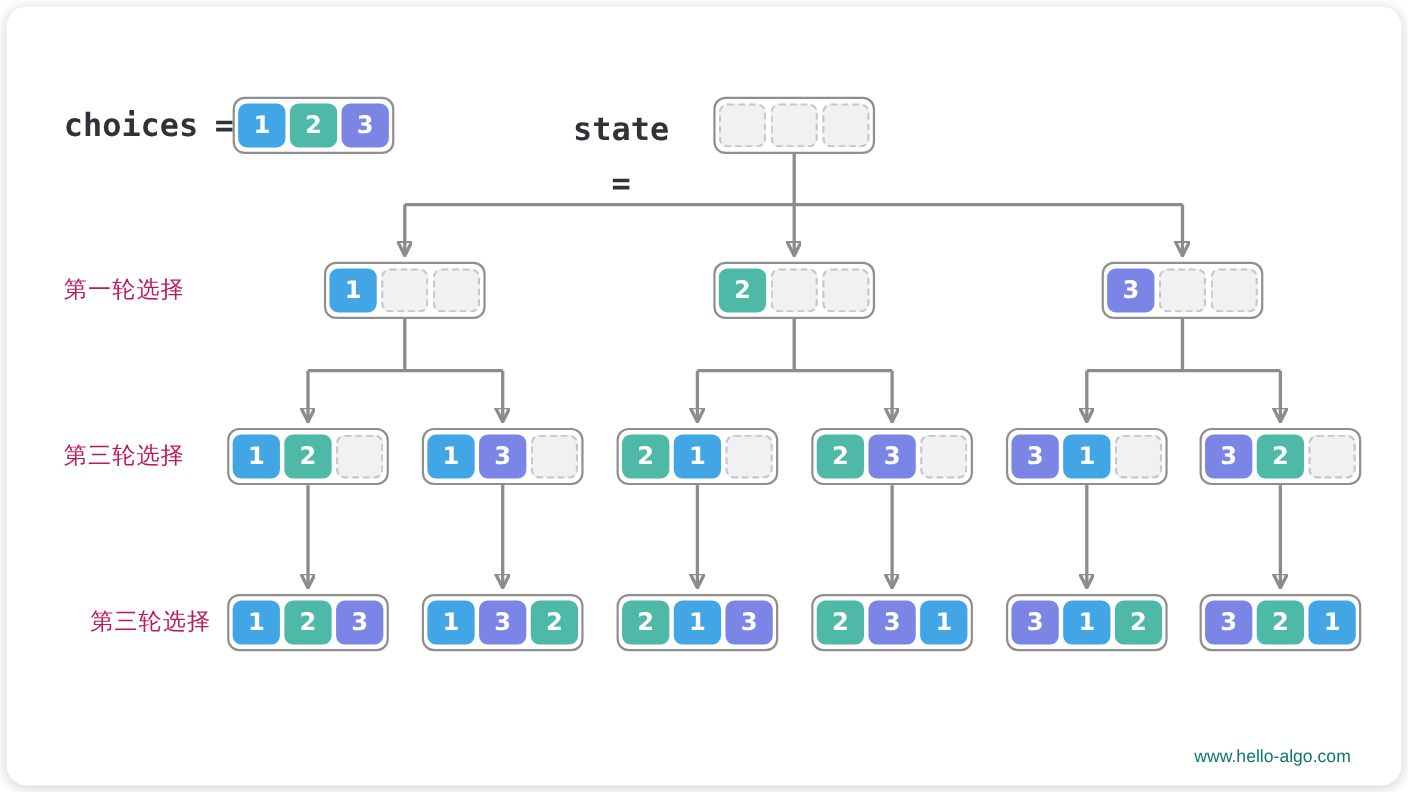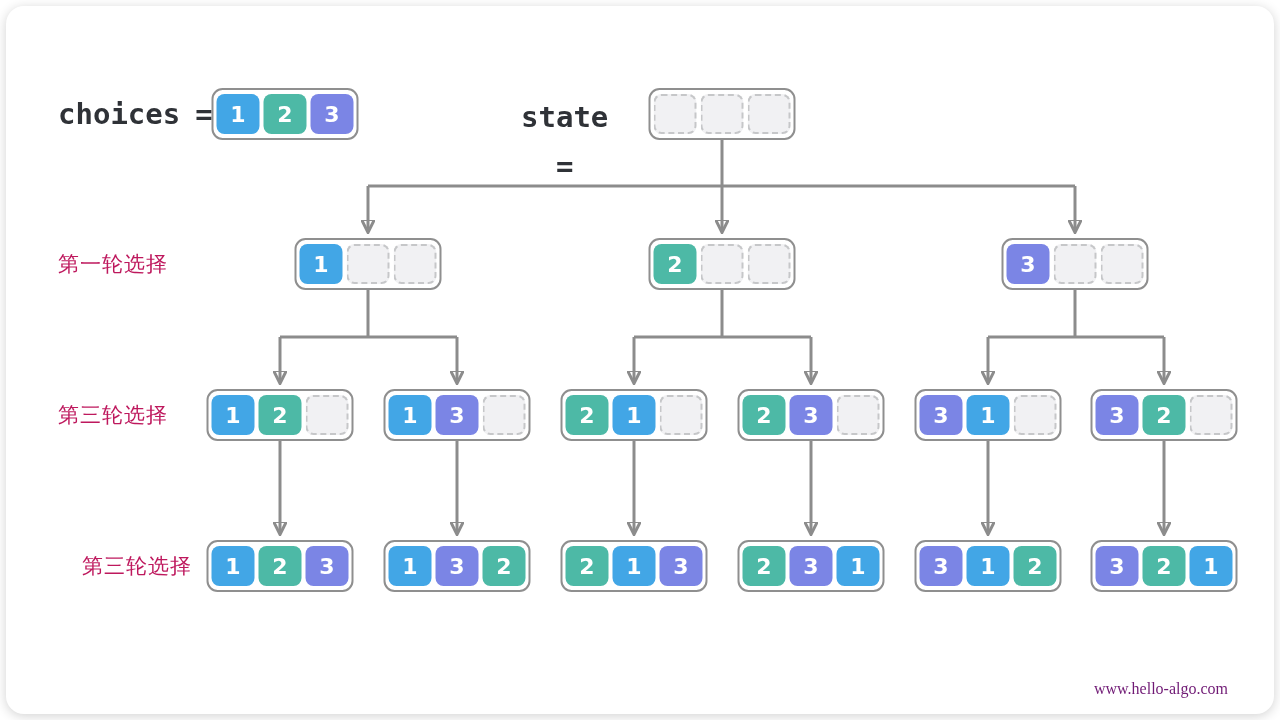--- a/index.html
+++ b/index.html
@@ -23,22 +23,22 @@
           font-family:"DejaVu Sans", sans-serif; font-weight:bold; font-size:22px; color:#fff; }
   .cell:empty { background:#f1f1f3; border:2px dashed #c6c7c9; }
   .c1 { background:var(--cell-1,#42a6e6); }
   .c2 { background:var(--cell-2,#4db9a6); }
   .c3 { background:var(--cell-3,#7b85e5); }
 
   .row-label { position:absolute; left:58px; z-index:2; height:30px; line-height:30px;
                font-size:21px; font-weight:500; color:#be185d; letter-spacing:1px; }
 
   .watermark { position:absolute; right:52px; bottom:22px; z-index:2;
-               font-family:Liberation Serif, serif;
-               font-size:16px; color:#701a75; }
+               font-family:Liberation Sans, sans-serif;
+               font-size:16px; color:#0f766e; }
 </style>
 </head>
 <body>
 
 <div class="canvas">
   <div class="card"></div>
 
   <svg class="connectors" width="1280" height="720">
     <defs>
       <marker id="arrow" markerUnits="userSpaceOnUse" markerWidth="14" markerHeight="14" refX="10.5" refY="6.5" orient="auto">

